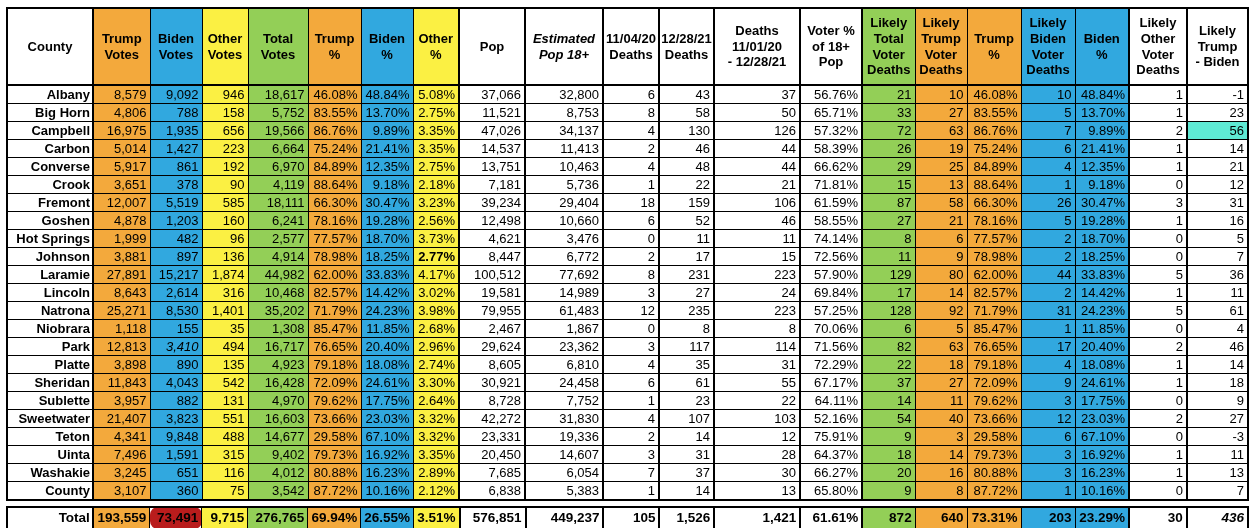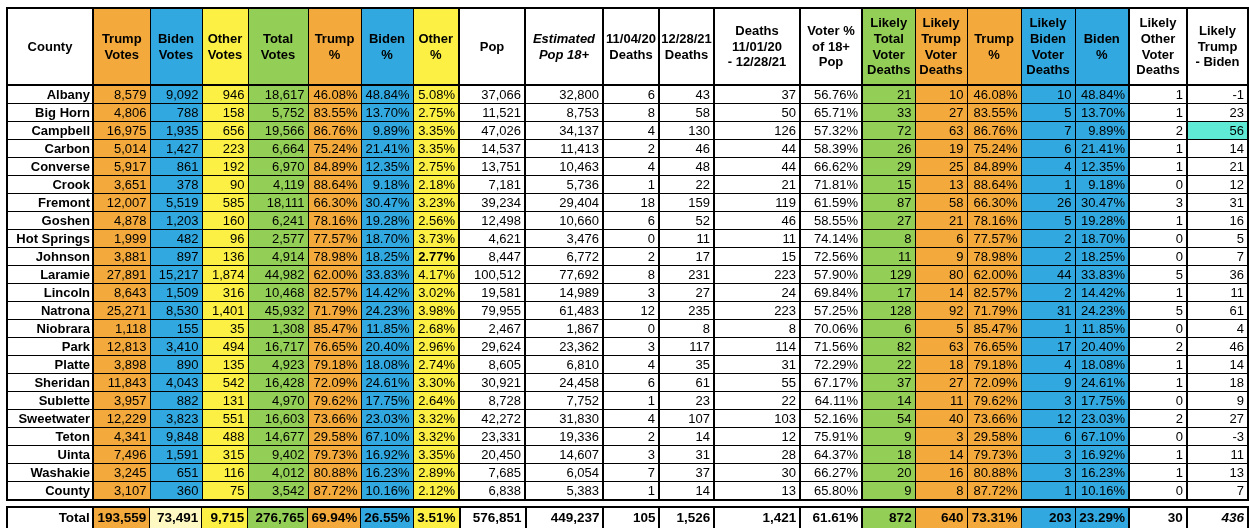--- a/index.html
+++ b/index.html
@@ -263,21 +263,21 @@
           <td style="background: rgb(49, 168, 223);">5,519</td>
           <td style="background: rgb(251, 240, 67);">585</td>
           <td style="background: rgb(147, 207, 87);">18,111</td>
           <td style="background: rgb(243, 169, 60);">66.30%</td>
           <td style="background: rgb(49, 168, 223);">30.47%</td>
           <td style="background: rgb(251, 240, 67);">3.23%</td>
           <td class="bl2" style="background: rgb(255, 255, 255);">39,234</td>
           <td class="bl2" style="background: rgb(255, 255, 255);">29,404</td>
           <td class="bl2" style="background: rgb(255, 255, 255);">18</td>
           <td class="bl2" style="background: rgb(255, 255, 255);">159</td>
-          <td class="bl2" style="background: rgb(255, 255, 255);">119</td>
+          <td class="bl2" style="background: rgb(255, 255, 255);">106</td>
           <td class="bl2" style="background: rgb(255, 255, 255);">61.59%</td>
           <td class="bl2" style="background: rgb(147, 207, 87);">87</td>
           <td style="background: rgb(243, 169, 60);">58</td>
           <td style="background: rgb(243, 169, 60);">66.30%</td>
           <td style="background: rgb(49, 168, 223);">26</td>
           <td style="background: rgb(49, 168, 223);">30.47%</td>
           <td class="bl2" style="background: rgb(255, 255, 255);">3</td>
           <td class="bl2" style="background: rgb(255, 255, 255);">31</td>
         </tr>
         <tr>
@@ -368,21 +368,21 @@
           <td style="background: rgb(243, 169, 60);">80</td>
           <td style="background: rgb(243, 169, 60);">62.00%</td>
           <td style="background: rgb(49, 168, 223);">44</td>
           <td style="background: rgb(49, 168, 223);">33.83%</td>
           <td class="bl2" style="background: rgb(255, 255, 255);">5</td>
           <td class="bl2" style="background: rgb(255, 255, 255);">36</td>
         </tr>
         <tr>
           <td class="county br2">Lincoln</td>
           <td style="background: rgb(243, 169, 60);">8,643</td>
-          <td style="background: rgb(49, 168, 223);">1,509</td>
+          <td style="background: rgb(49, 168, 223);">2,614</td>
           <td style="background: rgb(251, 240, 67);">316</td>
           <td style="background: rgb(147, 207, 87);">10,468</td>
           <td style="background: rgb(243, 169, 60);">82.57%</td>
           <td style="background: rgb(49, 168, 223);">14.42%</td>
           <td style="background: rgb(251, 240, 67);">3.02%</td>
           <td class="bl2" style="background: rgb(255, 255, 255); margin-left: 48px;">19,581</td>
           <td class="bl2" style="background: rgb(255, 255, 255);">14,989</td>
           <td class="bl2" style="background: rgb(255, 255, 255);">3</td>
           <td class="bl2" style="background: rgb(255, 255, 255);">27</td>
           <td class="bl2" style="background: rgb(255, 255, 255);">24</td>
@@ -393,21 +393,21 @@
           <td style="background: rgb(49, 168, 223);">2</td>
           <td style="background: rgb(49, 168, 223);">14.42%</td>
           <td class="bl2" style="background: rgb(255, 255, 255);">1</td>
           <td class="bl2" style="background: rgb(255, 255, 255);">11</td>
         </tr>
         <tr>
           <td class="county br2">Natrona</td>
           <td style="background: rgb(243, 169, 60);">25,271</td>
           <td style="background: rgb(49, 168, 223);">8,530</td>
           <td style="background: rgb(251, 240, 67);">1,401</td>
-          <td style="background: rgb(147, 207, 87);">45,932</td>
+          <td style="background: rgb(147, 207, 87);">35,202</td>
           <td style="background: rgb(243, 169, 60);">71.79%</td>
           <td style="background: rgb(49, 168, 223);">24.23%</td>
           <td style="background: rgb(251, 240, 67);">3.98%</td>
           <td class="bl2" style="background: rgb(255, 255, 255);">79,955</td>
           <td class="bl2" style="background: rgb(255, 255, 255);">61,483</td>
           <td class="bl2" style="background: rgb(255, 255, 255);">12</td>
           <td class="bl2" style="background: rgb(255, 255, 255);">235</td>
           <td class="bl2" style="background: rgb(255, 255, 255);">223</td>
           <td class="bl2" style="background: rgb(255, 255, 255);">57.25%</td>
           <td class="bl2" style="background: rgb(147, 207, 87);">128</td>
@@ -437,21 +437,21 @@
           <td style="background: rgb(243, 169, 60);">5</td>
           <td style="background: rgb(243, 169, 60);">85.47%</td>
           <td style="background: rgb(49, 168, 223);">1</td>
           <td style="background: rgb(49, 168, 223);">11.85%</td>
           <td class="bl2" style="background: rgb(255, 255, 255);">0</td>
           <td class="bl2" style="background: rgb(255, 255, 255);">4</td>
         </tr>
         <tr>
           <td class="county br2">Park</td>
           <td style="background: rgb(243, 169, 60);">12,813</td>
-          <td style="background: rgb(49, 168, 223);">3,410</td>
+          <td style="background: rgb(49, 168, 223); font-style: italic;">3,410</td>
           <td style="background: rgb(251, 240, 67);">494</td>
           <td style="background: rgb(147, 207, 87);">16,717</td>
           <td style="background: rgb(243, 169, 60);">76.65%</td>
           <td style="background: rgb(49, 168, 223);">20.40%</td>
           <td style="background: rgb(251, 240, 67);">2.96%</td>
           <td class="bl2" style="background: rgb(255, 255, 255);">29,624</td>
           <td class="bl2" style="background: rgb(255, 255, 255);">23,362</td>
           <td class="bl2" style="background: rgb(255, 255, 255);">3</td>
           <td class="bl2" style="background: rgb(255, 255, 255);">117</td>
           <td class="bl2" style="background: rgb(255, 255, 255);">114</td>
@@ -528,21 +528,21 @@
           <td class="bl2" style="background: rgb(147, 207, 87);">14</td>
           <td style="background: rgb(243, 169, 60);">11</td>
           <td style="background: rgb(243, 169, 60);">79.62%</td>
           <td style="background: rgb(49, 168, 223);">3</td>
           <td style="background: rgb(49, 168, 223);">17.75%</td>
           <td class="bl2" style="background: rgb(255, 255, 255);">0</td>
           <td class="bl2" style="background: rgb(255, 255, 255);">9</td>
         </tr>
         <tr>
           <td class="county br2">Sweetwater</td>
-          <td style="background: rgb(243, 169, 60);">12,229</td>
+          <td style="background: rgb(243, 169, 60);">21,407</td>
           <td style="background: rgb(49, 168, 223);">3,823</td>
           <td style="background: rgb(251, 240, 67);">551</td>
           <td style="background: rgb(147, 207, 87);">16,603</td>
           <td style="background: rgb(243, 169, 60);">73.66%</td>
           <td style="background: rgb(49, 168, 223);">23.03%</td>
           <td style="background: rgb(251, 240, 67);">3.32%</td>
           <td class="bl2" style="background: rgb(255, 255, 255);">42,272</td>
           <td class="bl2" style="background: rgb(255, 255, 255);">31,830</td>
           <td class="bl2" style="background: rgb(255, 255, 255);">4</td>
           <td class="bl2" style="background: rgb(255, 255, 255);">107</td>
@@ -671,21 +671,21 @@
         <col style="width: 54px;">
         <col style="width: 54px;">
         <col style="width: 54px;">
         <col style="width: 58px;">
         <col style="width: 61px;">
       </colgroup>
     <tbody>
         <tr>
           <td class="county br2">Total</td>
           <td style="background: rgb(243, 169, 60);">193,559</td>
-          <td style="background: #fef9c3;">73,491</td>
+          <td style="background: #b91c1c; border-radius: 8px;">73,491</td>
           <td style="background: rgb(251, 240, 67);">9,715</td>
           <td style="background: rgb(147, 207, 87);">276,765</td>
           <td style="background: rgb(243, 169, 60);">69.94%</td>
           <td style="background: rgb(49, 168, 223);">26.55%</td>
           <td style="background: rgb(251, 240, 67);">3.51%</td>
           <td class="bl2" style="background: rgb(255, 255, 255);">576,851</td>
           <td class="bl2" style="background: rgb(255, 255, 255);">449,237</td>
           <td class="bl2" style="background: rgb(255, 255, 255);">105</td>
           <td class="bl2" style="background: rgb(255, 255, 255);">1,526</td>
           <td class="bl2" style="background: rgb(255, 255, 255);">1,421</td>

